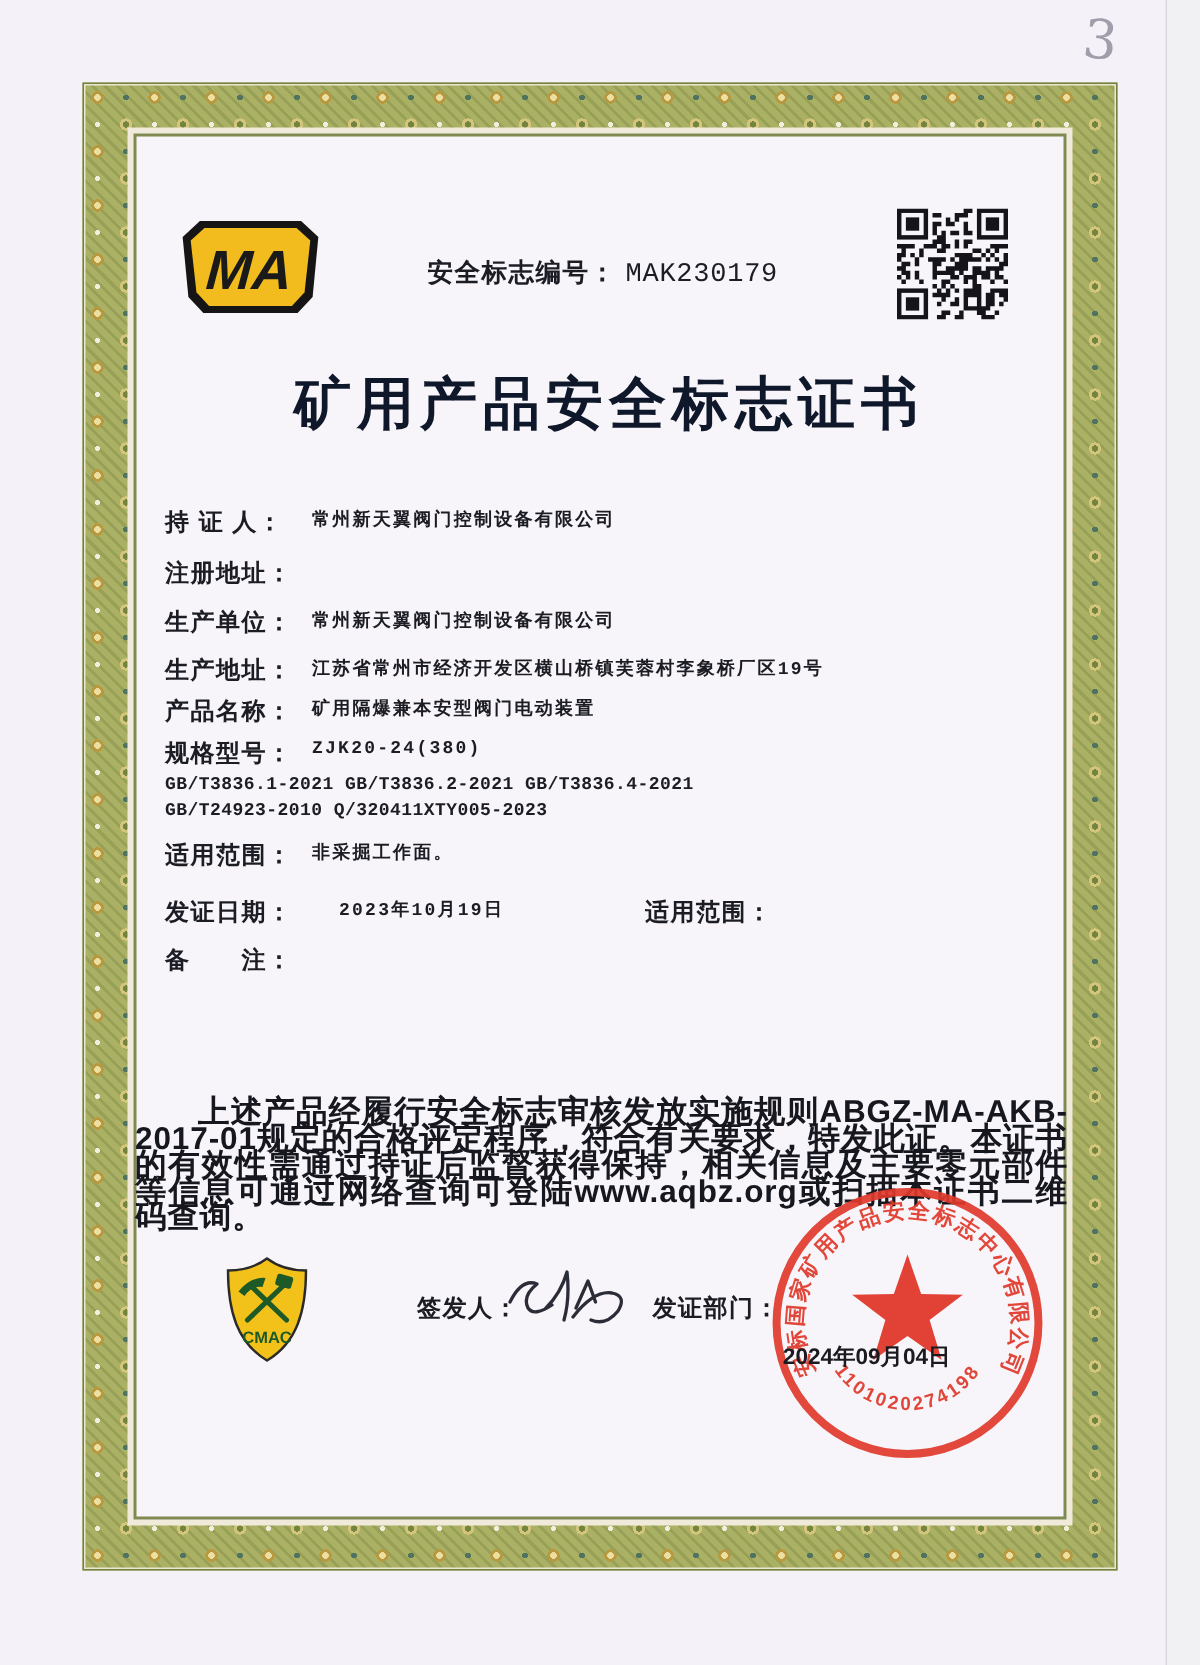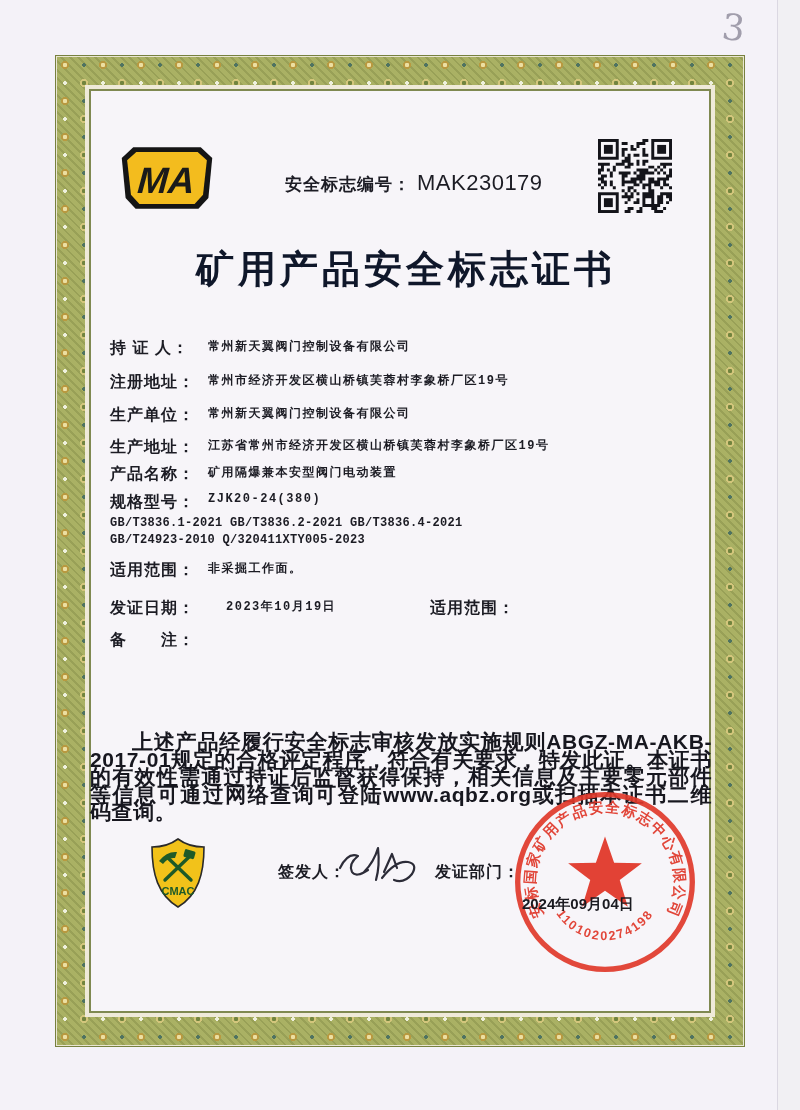--- a/index.html
+++ b/index.html
@@ -29,21 +29,21 @@
     background-size:38px 36px,38px 36px,38px 36px,38px 36px,auto;
     border:1px solid #77813f;
     box-shadow:inset 0 0 0 1px #e9e6d2;
   }
   .cert-inner{
     position:absolute;inset:33px;background:#f7f5f9;
     border:2px solid #7f8951;box-shadow:0 0 0 4px #efead9;
   }
   .abs{position:absolute;}
   .cert-no{position:absolute;left:285px;top:170px;font-size:17px;font-weight:700;letter-spacing:1px;}
-  .cert-no .val{font-family:Liberation Sans, sans-serif;font-size:22px;font-weight:400;letter-spacing:.5px;margin-left:6px;}
+  .cert-no .val{font-family:Liberation Mono, monospace;font-size:18px;font-weight:400;letter-spacing:.5px;margin-left:6px;}
   .title{
     position:absolute;left:106px;top:244px;width:600px;margin:0;text-align:center;
     font-size:38px;font-weight:900;letter-spacing:4px;color:#0f172a;
   }
   .row{position:absolute;left:110px;display:flex;align-items:flex-start;gap:16px;}
   .row .lbl{flex:none;width:82px;font-size:16px;font-weight:700;letter-spacing:1px;white-space:nowrap;}
   .row .val{font-size:12px;font-weight:700;letter-spacing:1.5px;white-space:nowrap;font-family:Liberation Mono, monospace;}
   .row-standards .lbl{width:198px;letter-spacing:.5px;}
   .row-standards .vals{display:flex;flex-direction:column;gap:3px;}
   .row-standards .val{letter-spacing:.3px;}
@@ -98,21 +98,20 @@
 </svg>
 
 <h1 class="title">矿用产品安全标志证书</h1>
 
 <div class="row" style="top:338px">
   <span class="lbl">持 证 人：</span>
   <span class="val">常州新天翼阀门控制设备有限公司</span>
 </div>
 <div class="row" style="top:372px">
   <span class="lbl">注册地址：</span>
-  <span class="val">常州市经济开发区横山桥镇芙蓉村李象桥厂区19号</span>
 </div>
 <div class="row" style="top:405px">
   <span class="lbl">生产单位：</span>
   <span class="val">常州新天翼阀门控制设备有限公司</span>
 </div>
 <div class="row" style="top:437px">
   <span class="lbl">生产地址：</span>
   <span class="val">江苏省常州市经济开发区横山桥镇芙蓉村李象桥厂区19号</span>
 </div>
 <div class="row" style="top:464px">

